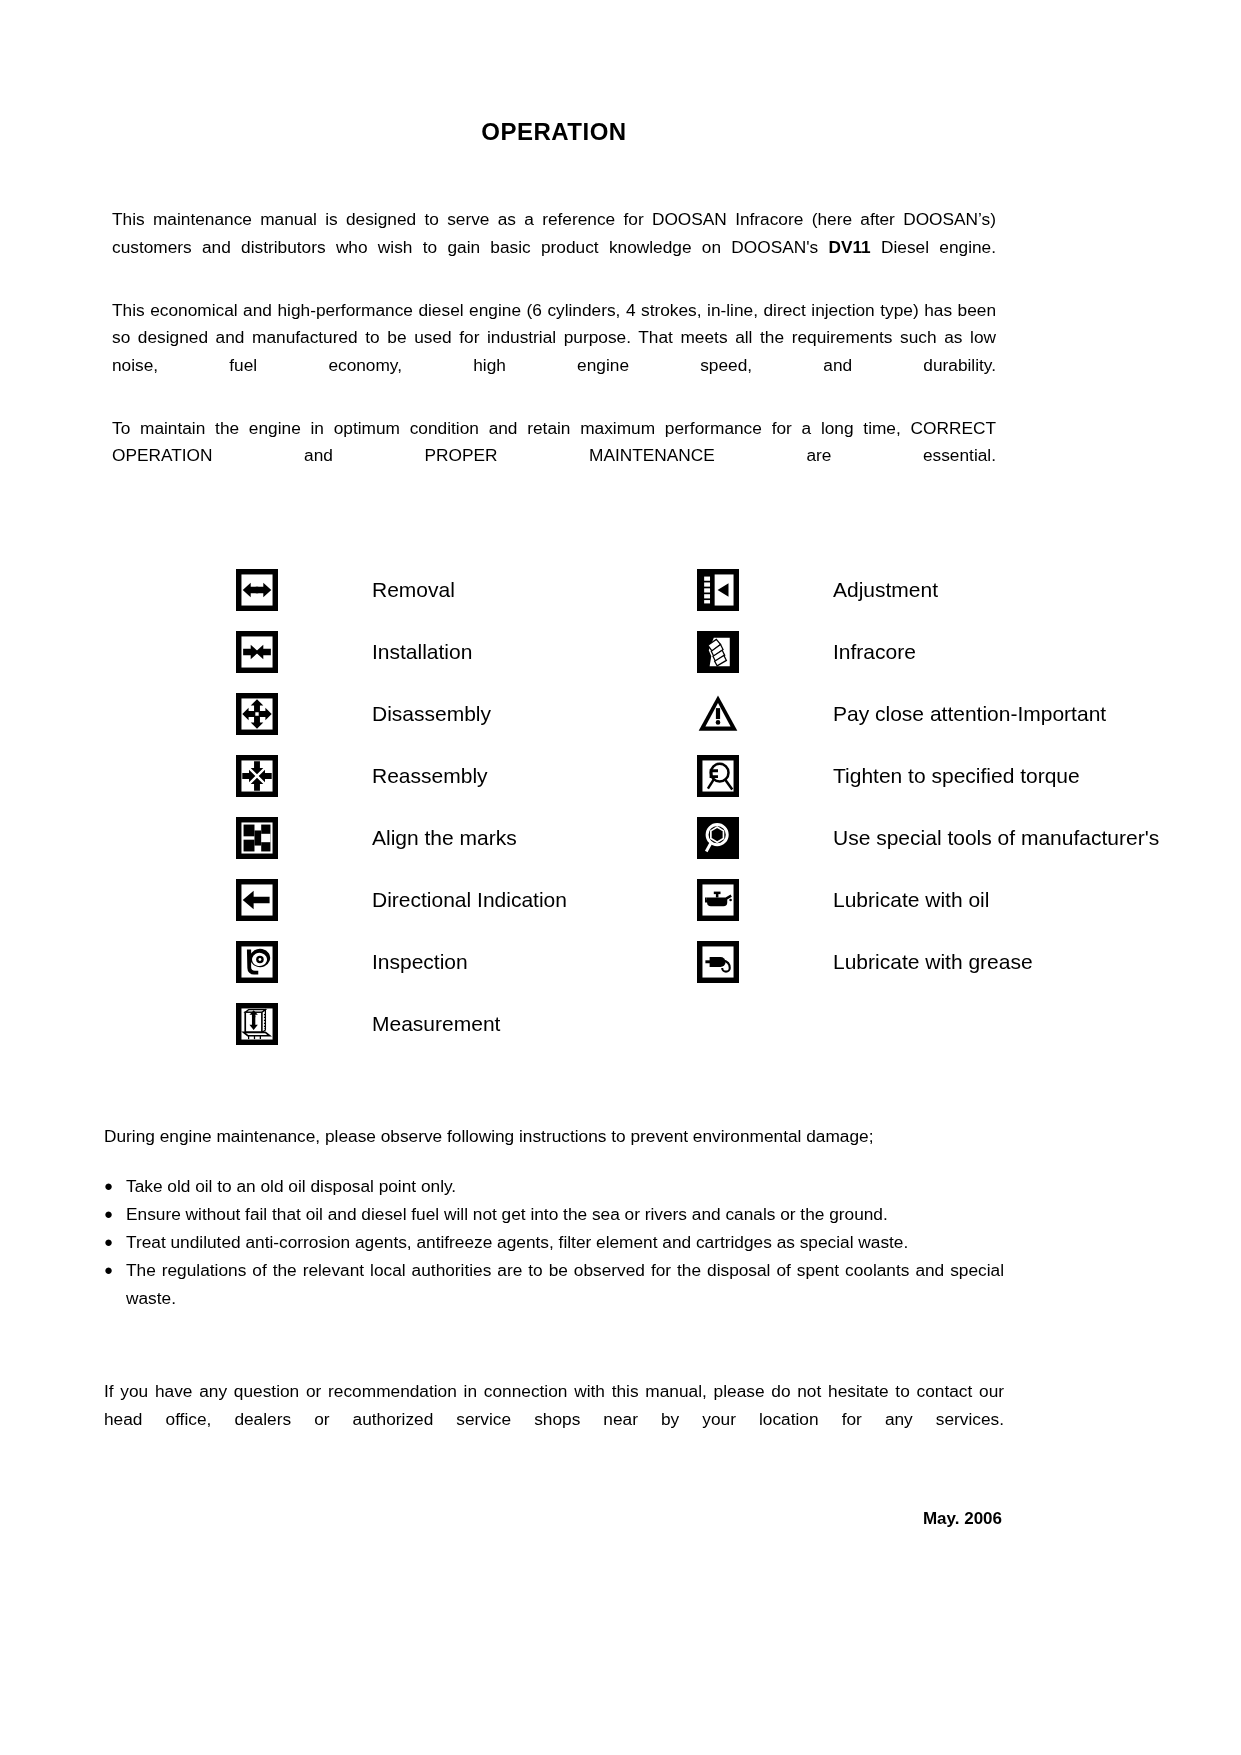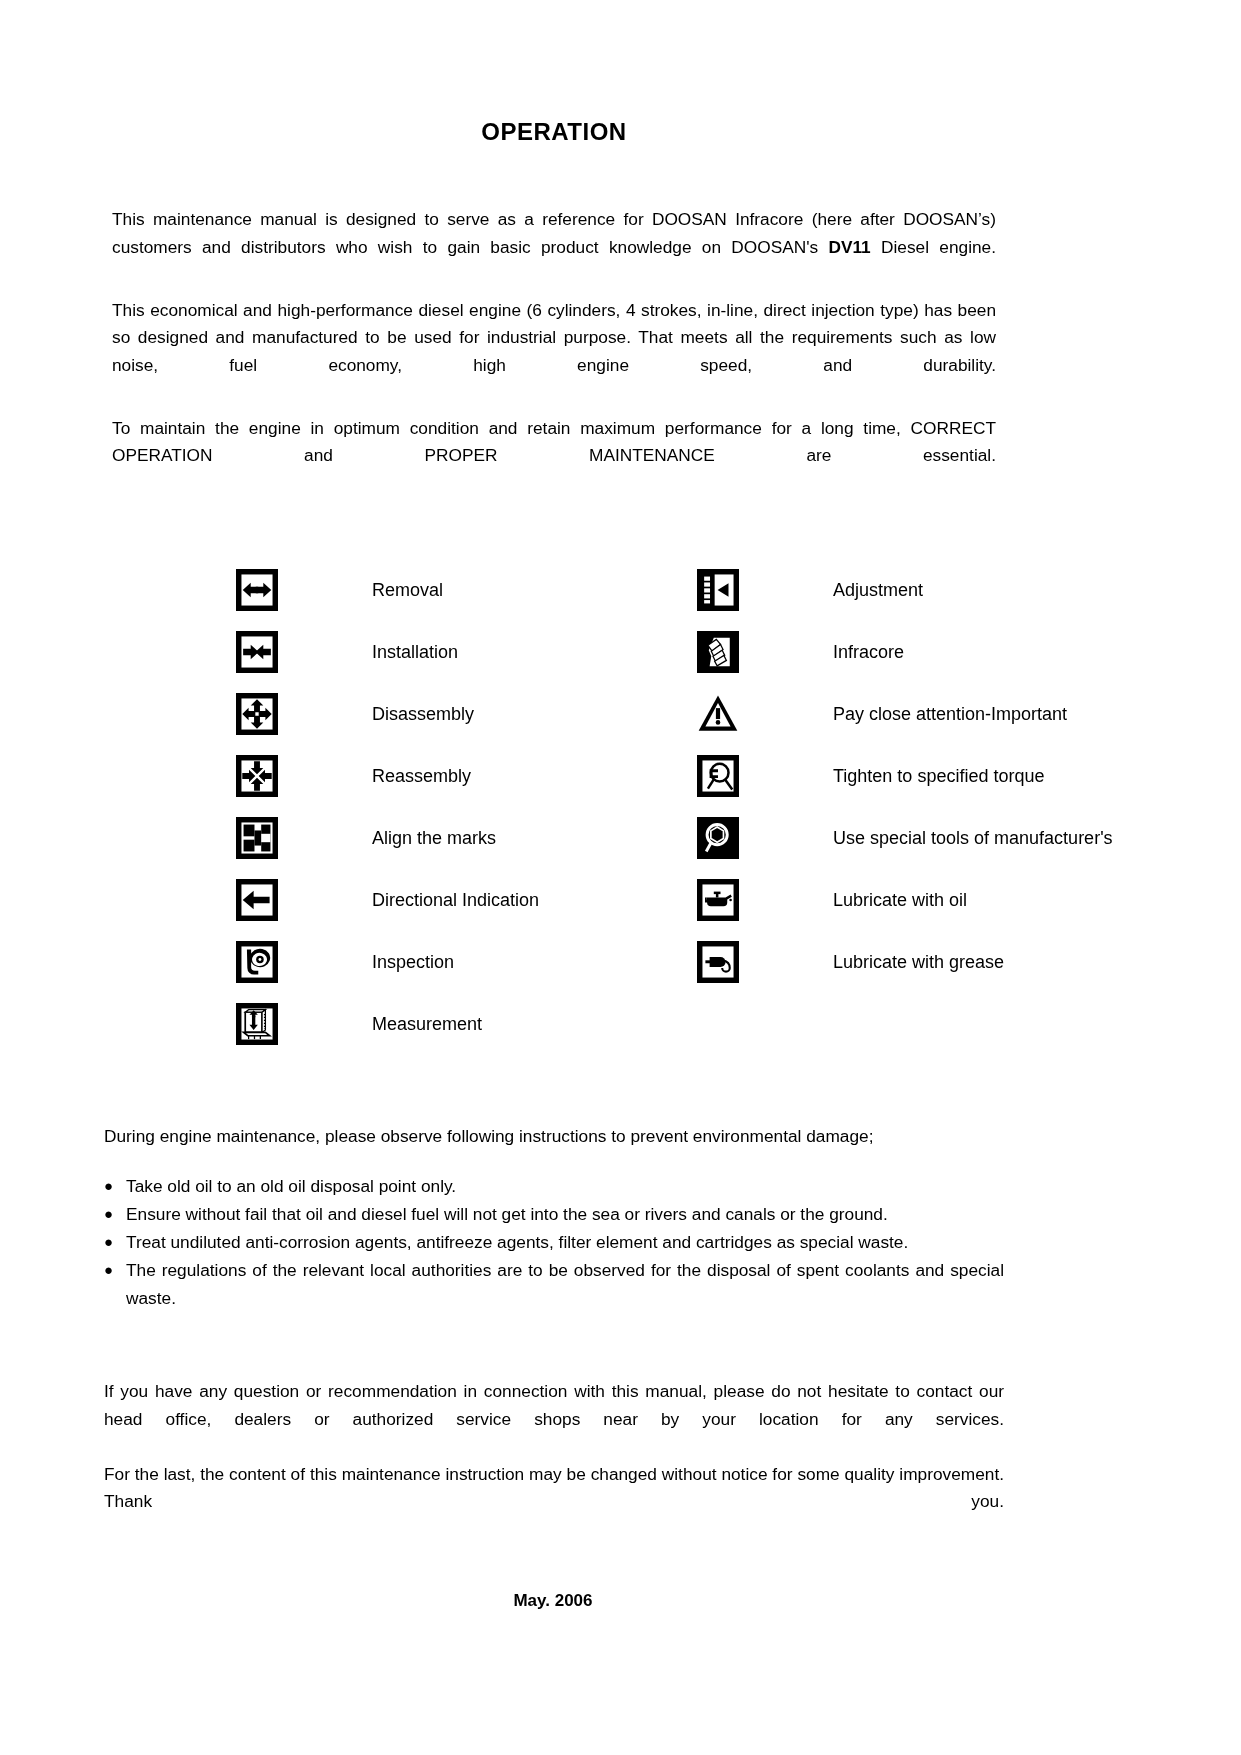--- a/index.html
+++ b/index.html
@@ -65,21 +65,21 @@
     grid-auto-rows: 62px;
     align-items: center;
     padding-left: 132px;
   }
   .legend-icon-cell {
     display: flex;
     align-items: center;
     justify-content: flex-start;
   }
   .legend-label {
-    font-size: 18px;
+    font-size: 21px;
     line-height: 20px;
     white-space: nowrap;
   }
   .sym {
     width: 42px;
     height: 42px;
     display: block;
   }
 
   
@@ -122,21 +122,21 @@
   }
   .closing p { margin: 0; }
   .closing p.justify-all::after {
     content: "";
     display: inline-block;
     width: 100%;
   }
 
   .date-line {
     margin-top: 48px;
-    text-align: center;
+    text-align: right;
     font-size: 17px;
     font-weight: bold;
     padding-right: 2px;
   }
 </style>
 </head>
 <body>
 
 <div class="page">
   <div class="content">
@@ -344,19 +344,18 @@
         <span class="bullet-text">Treat undiluted anti-corrosion agents, antifreeze agents, filter element and cartridges as special waste.</span>
       </div>
       <div class="bullet-row">
         <span class="bullet-dot">●</span>
         <span class="bullet-text justify-all">The regulations of the relevant local authorities are to be observed for the disposal of spent coolants and special waste.</span>
       </div>
     </div>
 
     <div class="closing">
       <p class="justify-all">If you have any question or recommendation in connection with this manual, please do not hesitate to contact our head office, dealers or authorized service shops near by your location for any services.</p>
-      <p class="justify-all">For the last, the content of this maintenance instruction may be changed without notice for some quality improvement. Thank you.</p>
     </div>
 
     <div class="date-line">May. 2006</div>
 
   </div>
 </div>
 
 </body></html>

